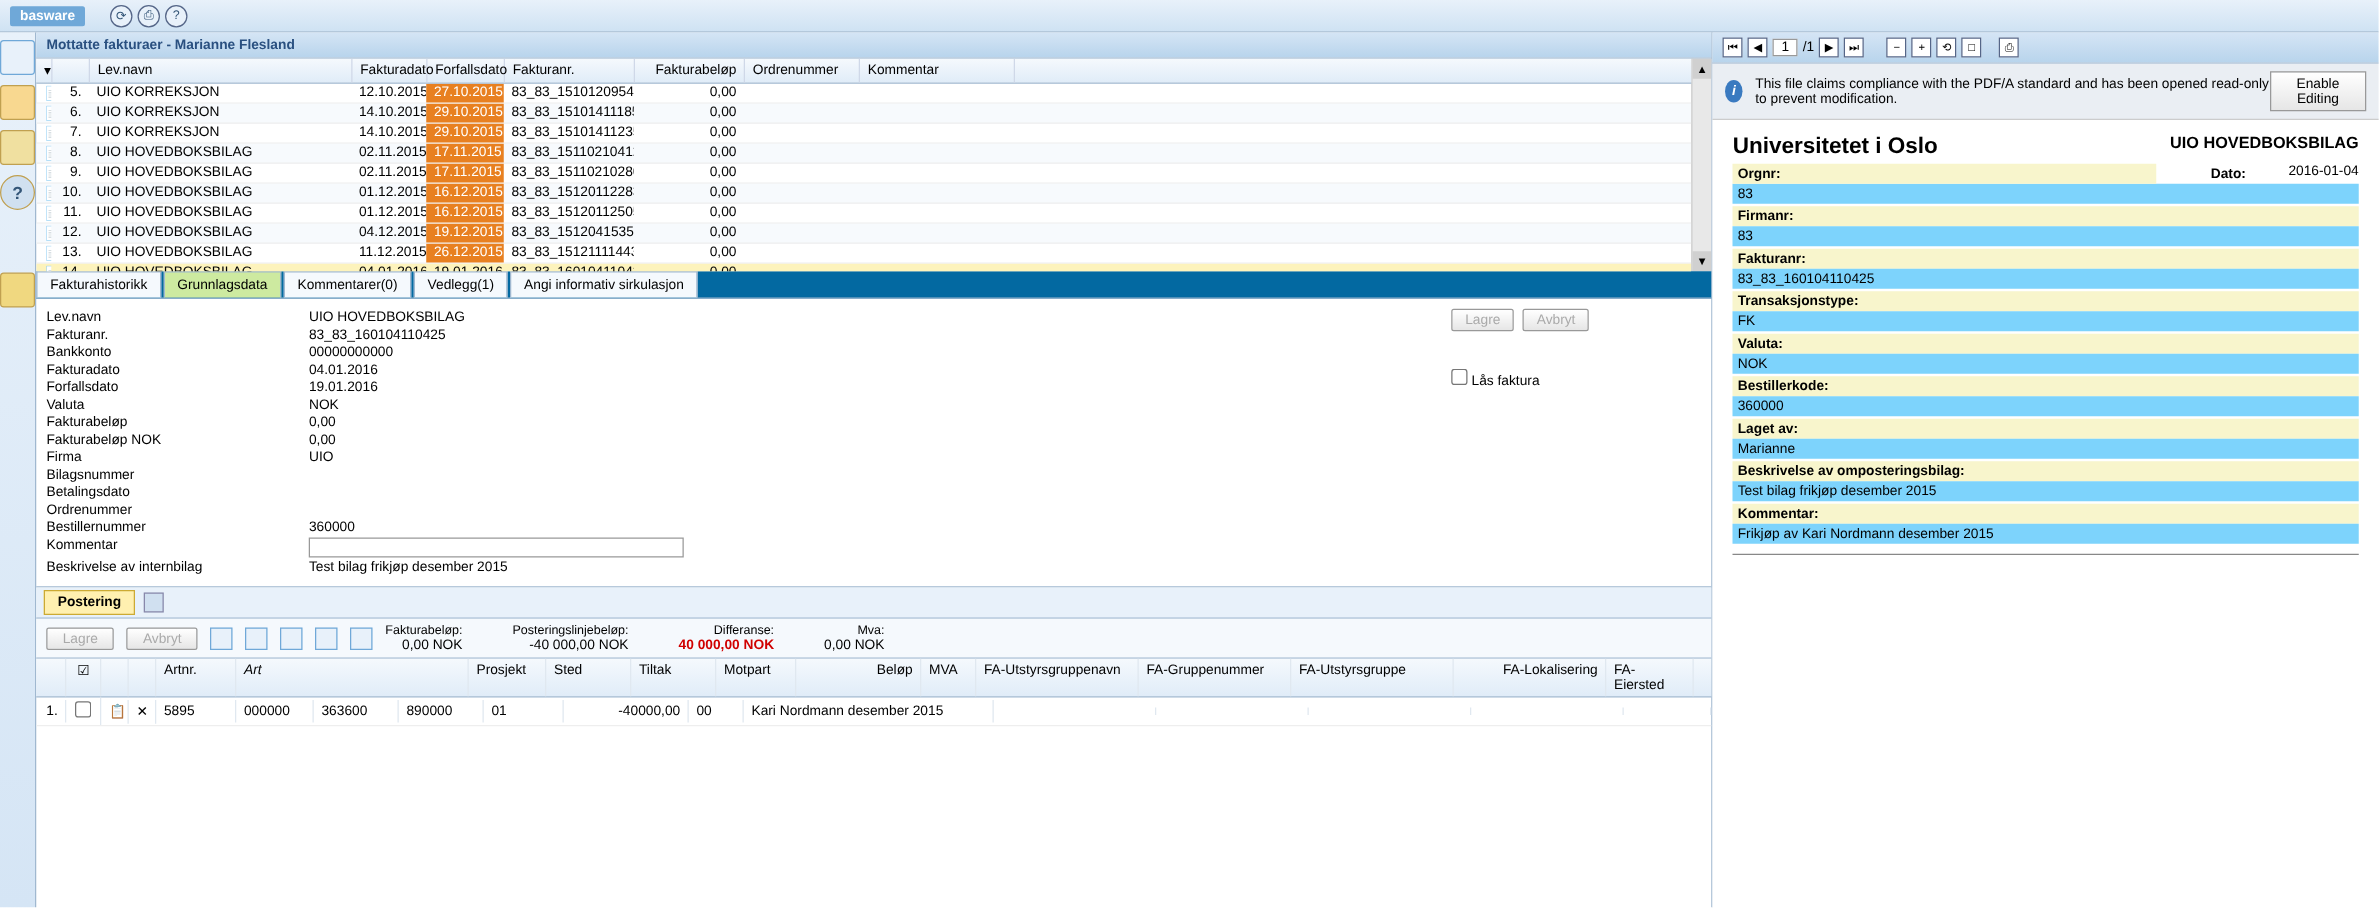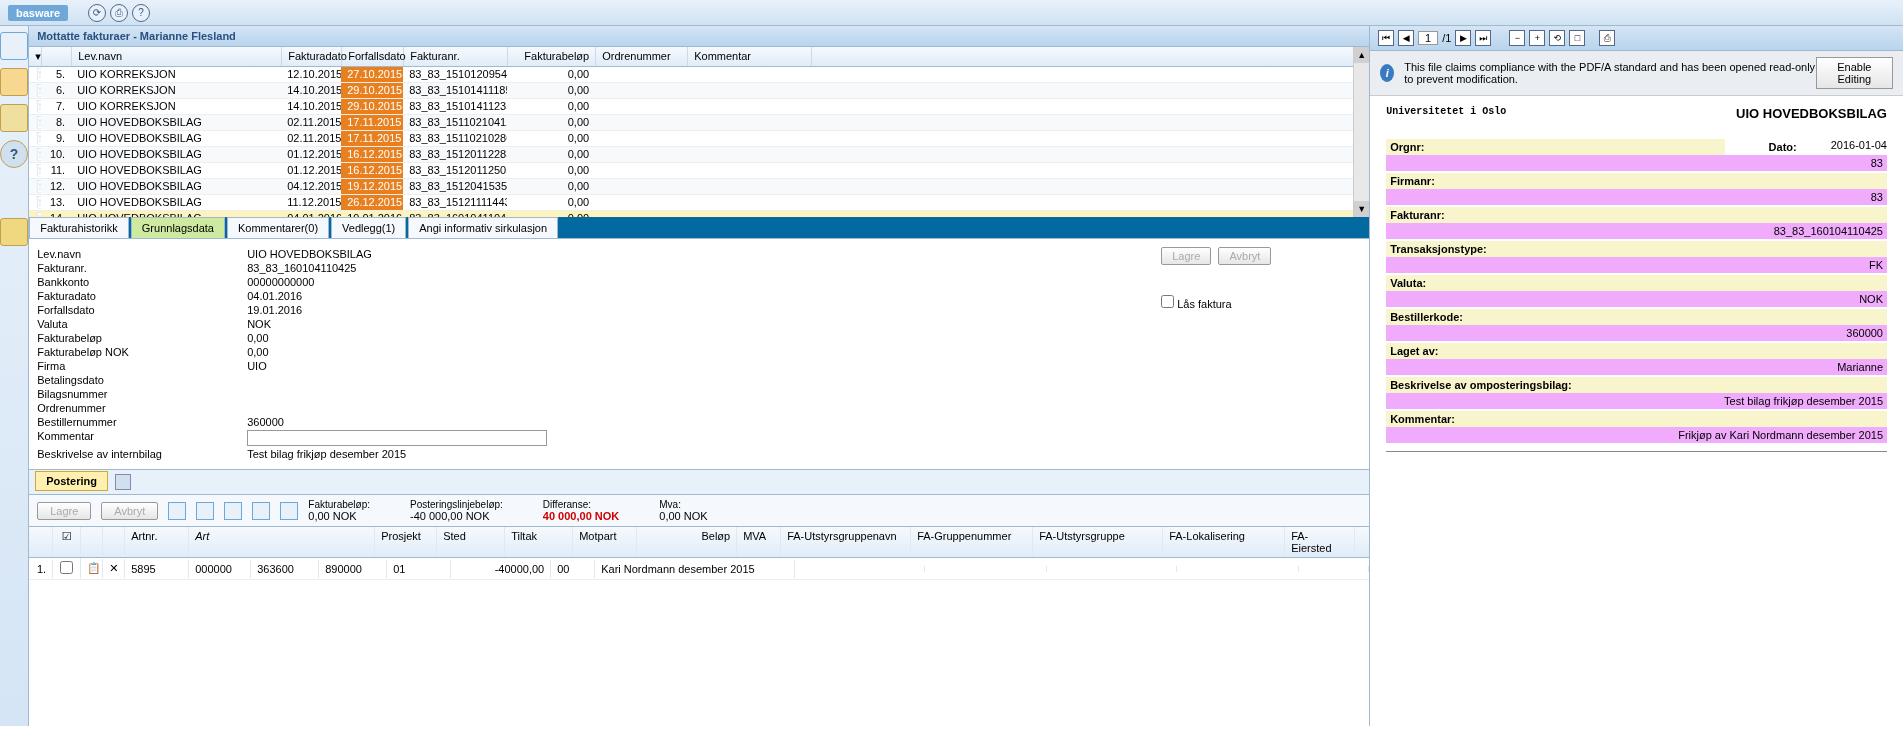--- a/index.html
+++ b/index.html
@@ -57,21 +57,21 @@
 .checkbox-row { margin-top: 30px; }
 
 .postering-bar { background: #e8f1fa; padding: 4px 6px; border-bottom: 1px solid #a0b8d0; }
 .postering-bar .active-tab { background: #fff0b0; border: 1px solid #ccaa33; padding: 3px 10px; font-weight: bold; }
 .postering-bar .tool-icon { display:inline-block; width:16px; height:16px; background:#d0e0f0; border:1px solid #88a; margin-left:4px; vertical-align:middle; }
 
 .posting-toolbar { display: flex; align-items: center; gap: 10px; padding: 4px 8px; background: #f5f9fd; border-bottom: 1px solid #a0b8d0; }
 .posting-toolbar .btn { padding: 2px 12px; }
 .icon-btn { width: 18px; height: 18px; background: #e8f1fa; border: 1px solid #6fa8d8; display: inline-block; }
 .totals { display: flex; gap: 40px; }
-.totals .col { text-align: left; }
+.totals .col { text-align: right; }
 .totals .label { font-size: 10px; }
 .totals .val { font-size: 11px; }
 .totals .red { color: #d00000; font-weight: bold; }
 
 .posting-grid-header { display: flex; background: linear-gradient(#f5f9fd, #e0ecf8); border-bottom: 1px solid #a0b8d0; }
 .posting-grid-header > div, .posting-row > div { padding: 3px 6px; border-right: 1px solid #e0e8f0; overflow: hidden; }
 .posting-row { display: flex; border-bottom: 1px solid #eee; align-items: center; }
 .p-num { width: 24px; text-align:right; }
 .p-chk { width: 28px; text-align:center; }
 .p-ico { width: 22px; text-align:center; }
@@ -81,37 +81,37 @@
 .p-prosj { width: 62px; }
 .p-sted { width: 68px; }
 .p-tiltak { width: 68px; }
 .p-mot { width: 64px; }
 .p-belop { width: 100px; text-align: right; }
 .p-mva { width: 44px; }
 .p-tekst { width: 200px; }
 .p-fa1 { width: 130px; }
 .p-fa2 { width: 122px; }
 .p-fa3 { width: 130px; }
-.p-fa4 { width: 122px; }
+.p-fa4 { width: 122px; text-align: right; }
 .p-fa5 { width: 70px; }
 
 .right-pane { width: 700px; display: flex; flex-direction: column; }
 .pdf-toolbar { background: linear-gradient(#d5e5f5, #b8d4ec); padding: 4px 8px; display: flex; align-items: center; gap: 4px; border-bottom: 1px solid #a0b8d0; }
 .nav-btn { width: 16px; height: 16px; border: 1px solid #568; background: #fff; display:flex;align-items:center;justify-content:center;font-size:9px; cursor:pointer; }
 .page-input { width: 20px; text-align: center; border: 1px solid #999; }
 .pdf-infobar { background: #eaeef3; padding: 6px 10px; display: flex; align-items: center; border-bottom: 1px solid #ccc; }
 .info-icon { width: 18px; height: 18px; border-radius: 50%; background: #3a7ac0; color: #fff; display: flex; align-items: center; justify-content: center; font-weight: bold; margin-right: 10px; font-style: italic; }
 .enable-btn { margin-left: auto; background: linear-gradient(#fff,#e6e6e6); border: 1px solid #999; padding: 3px 10px; }
 
 .pdf-content { flex: 1; background: #fff; padding: 10px 16px; overflow: auto; }
-.pdf-content h3 { font-size: 10px; font-family: Liberation Mono, monospace; font-weight: bold; margin-bottom: 18px; }
+.pdf-content h3 { font-size: 18px; font-family: Liberation Sans, sans-serif; font-weight: bold; margin-bottom: 0; }
 .pdf-header-row { display: flex; justify-content: space-between; margin-bottom: 4px; }
 .pdf-title2 { font-weight: bold; font-size: 13px; }
 .pdf-label { font-weight: bold; background: #f8f5cc; padding: 2px 4px; }
-.pdf-val { background: #f0abfc; padding: 2px 4px; margin-bottom: 2px; text-align: right; }
+.pdf-val { background: #7dd3fc; padding: 2px 4px; margin-bottom: 2px; }
 .pdf-hr { border: none; border-top: 1px solid #888; margin: 8px 0; }
 
 .scrollbar-v { width: 16px; background: #e8e8e8; border-left: 1px solid #ccc; display:flex; flex-direction:column; justify-content:space-between; }
 .scrollbar-v .arrow { height: 16px; background: #d0d0d0; text-align:center; font-size:9px; line-height:16px; }
 
 .grid-with-scroll { display: flex; }
 .grid-left { flex: 1; }
 
 input[type="text"].inline { border: 1px solid #999; padding: 1px 3px; width: 300px; }
 </style>
@@ -314,25 +314,25 @@
           </div>
         <div class="form-row">
             <label>Fakturabeløp NOK</label>
             <span class="val">0,00</span>
           </div>
         <div class="form-row">
             <label>Firma</label>
             <span class="val">UIO</span>
           </div>
         <div class="form-row">
+            <label>Bilagsnummer</label>
+            <span class="val"></span>
+          </div>
+        <div class="form-row">
             <label>Betalingsdato</label>
-            <span class="val"></span>
-          </div>
-        <div class="form-row">
-            <label>Bilagsnummer</label>
             <span class="val"></span>
           </div>
         <div class="form-row">
             <label>Ordrenummer</label>
             <span class="val"></span>
           </div>
         <div class="form-row">
             <label>Bestillernummer</label>
             <span class="val">360000</span>
           </div>

